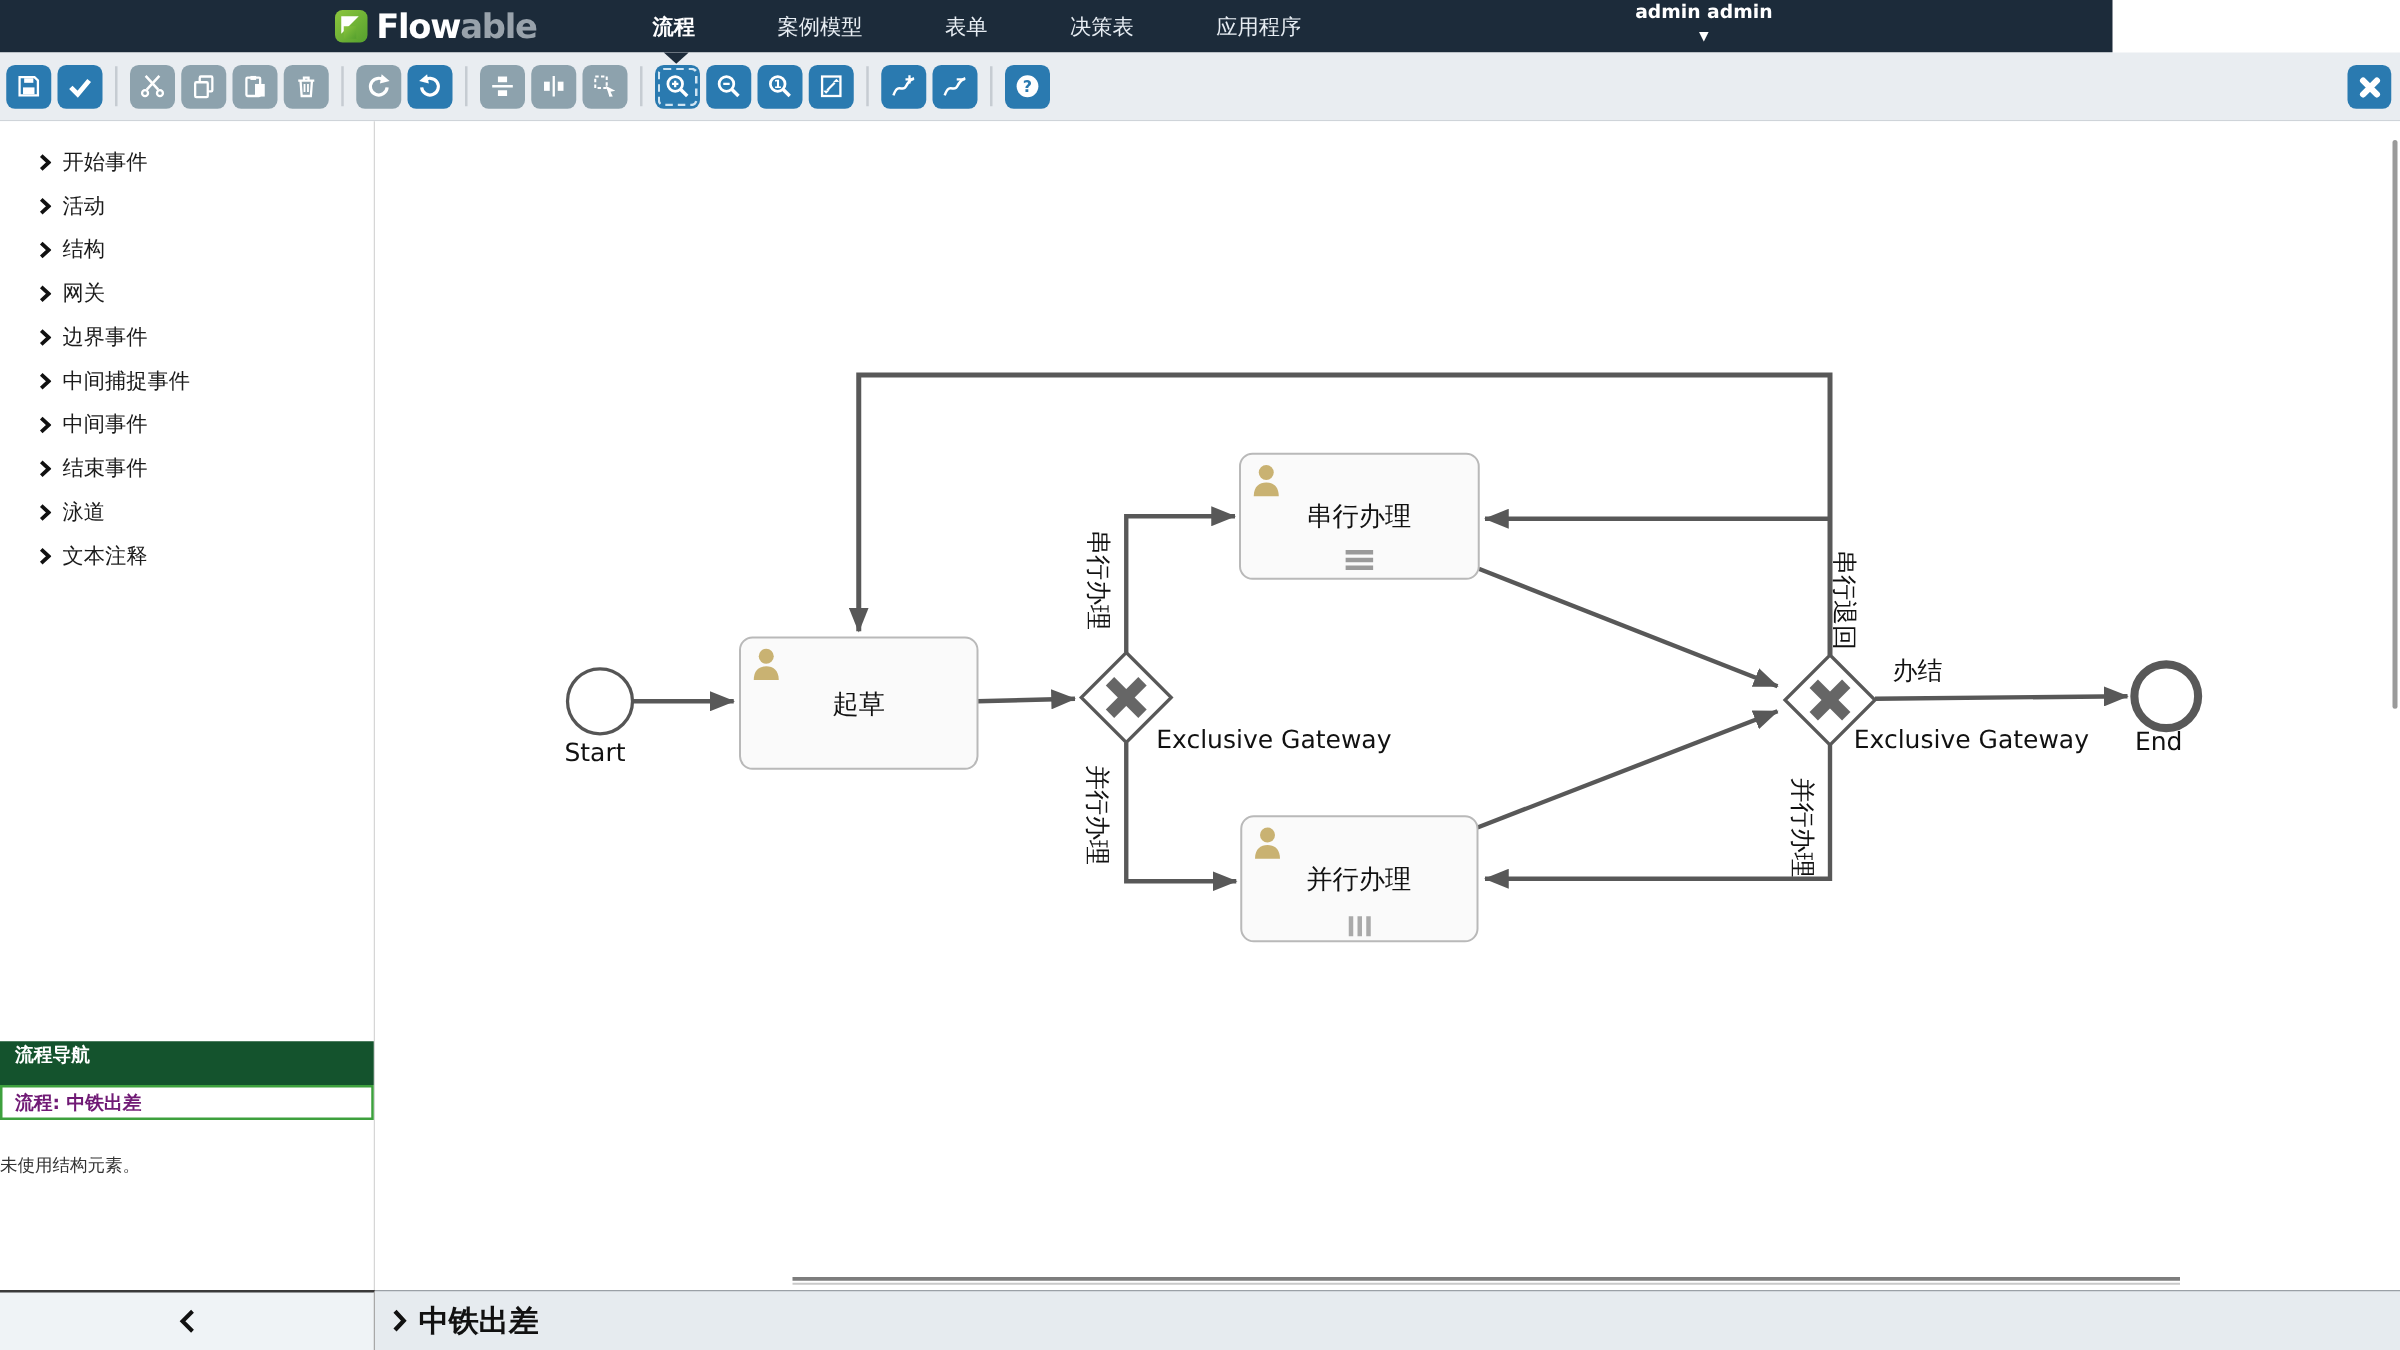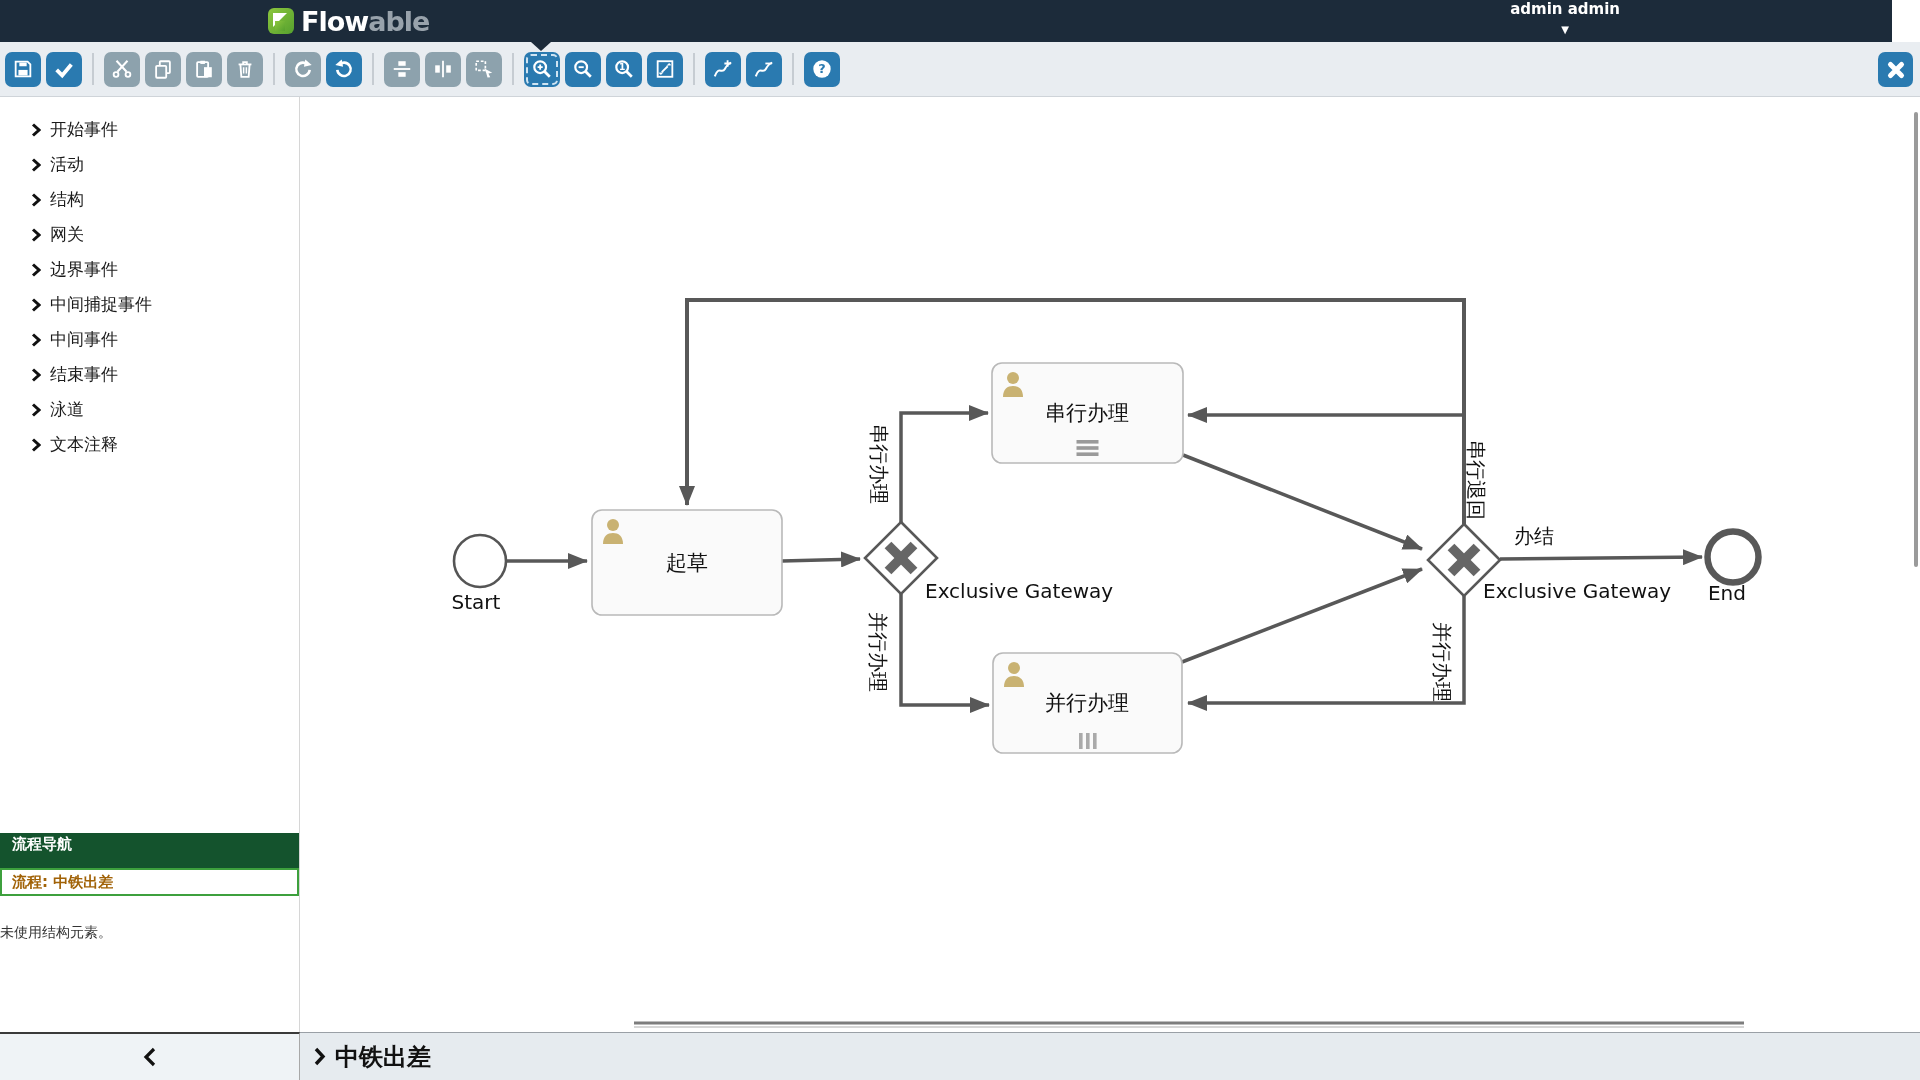--- a/index.html
+++ b/index.html
@@ -1,20 +1,20 @@
 <!DOCTYPE html>
 <html><head>
 <meta charset="utf-8">
 <style>
   * { margin:0; padding:0; box-sizing:border-box; }
   html,body { width:1920px; height:1080px; overflow:hidden;
     font-family:"DejaVu Sans","Liberation Sans",sans-serif; background:#fff; }
 
   
-  .navbar { position:absolute; left:0; top:0; width:1892px; height:42px;
+  .navbar { position:absolute; left:0; top:0; width:1690px; height:42px;
     background:#1c2b3a; display:flex; align-items:center; }
   .brand { position:absolute; left:268px; top:0; height:42px; display:flex; align-items:center; }
   .logo-icon { width:26px; height:26px; border-radius:6px; margin-right:7px;
     background:linear-gradient(135deg,#8cc63e,#55a02e); position:relative; }
   .logo-icon::after { content:""; position:absolute; left:5px; top:5px; width:0; height:0;
     border-top:14px solid #fff; border-right:14px solid transparent; }
   .logo-icon::before { content:""; position:absolute; left:7px; top:13px; width:10px; height:10px;
     background:linear-gradient(135deg,#8cc63e,#55a02e); z-index:1; }
   .brand-bold { color:#fff; font-size:27px; font-weight:bold; letter-spacing:-1px; }
   .brand-light { color:#98a2ab; font-size:27px; font-weight:bold; letter-spacing:-1px; }
@@ -45,21 +45,21 @@
     background:#fff; border-right:1px solid #d6d6d6; }
   .palette { padding-top:15px; }
   .pal-item { height:35px; display:flex; align-items:center; padding-left:31px; gap:9px;
     font-size:17px; color:#1b1b1b; cursor:pointer; }
   .pal-item svg { flex:none; }
 
   
   .nav-panel { position:absolute; left:0; top:736px; width:299px; }
   .nav-panel-header { height:35px; background:#14532d; color:#fff; font-size:15px; font-weight:bold;
     line-height:23px; padding-left:12px; }
-  .nav-panel-sel { height:28px; background:#fff; border:2px solid #3da03d; color:#a16207;
+  .nav-panel-sel { height:28px; background:#fff; border:2px solid #3da03d; color:#701a75;
     font-size:15px; font-weight:bold; line-height:24px; padding-left:10px; cursor:pointer; }
   .nav-panel-note { margin-top:28px; font-size:14px; color:#333; }
 
   
   .canvas { position:absolute; left:300px; top:97px; width:1620px; height:935px; background:#fff; overflow:hidden; }
   .vscroll { position:absolute; right:2px; top:15px; width:4px; height:455px; background:#9a9a9a; border-radius:2px; cursor:pointer; }
 
   
   .footer { position:absolute; left:0; top:1032px; width:1920px; height:44px; display:flex; }
   .footer-left { width:300px; height:48px; background:#eff3f6; border-top:2px solid #3a3a3a;
@@ -71,20 +71,27 @@
   text { font-family:"DejaVu Sans","Liberation Sans",sans-serif; }
 </style>
 </head>
 <body>
 
 <div class="navbar">
   <div class="brand">
     <span class="logo-icon"></span>
     <span class="brand-bold">Flow</span>
       <span class="brand-light">able</span>
+  </div>
+  <div class="nav-menu">
+    <a class="nav-item active">流程</a>
+    <a class="nav-item">案例模型</a>
+    <a class="nav-item">表单</a>
+    <a class="nav-item">决策表</a>
+    <a class="nav-item">应用程序</a>
   </div>
   <div class="user-menu">
     <span>admin admin</span>
     <span class="user-caret">▼</span>
   </div>
 </div>
 <div class="notch"></div>
 
 <div class="toolbar">
   <button class="tb on">

